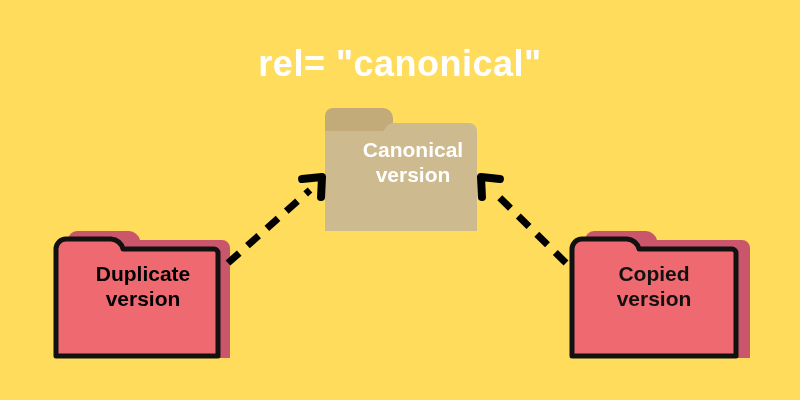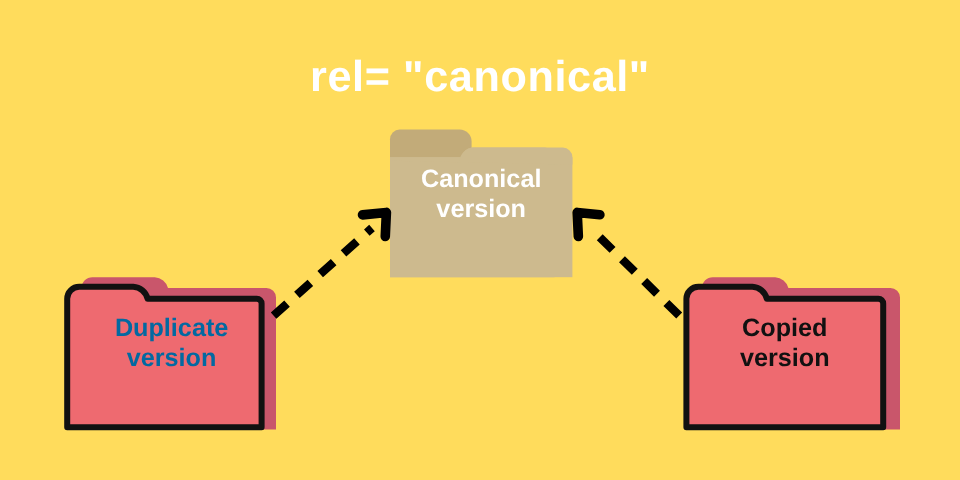--- a/index.html
+++ b/index.html
@@ -44,28 +44,29 @@
     white-space: pre-line;
     pointer-events: none;
   }
   #label-canonical {
     left: 325px;
     top: 138px;
     width: 152px;
     font-size: 21px;
     font-weight: bold;
     color: #FFFFFF;
+    padding-left: 12px;
   }
   #label-duplicate {
     left: 55px;
     top: 262px;
     width: 176px;
     font-size: 21px;
     font-weight: bold;
-    color: #0369a1;
+    color: #000000;
   }
   #label-copied {
     left: 573px;
     top: 262px;
     width: 162px;
     font-size: 21px;
     font-weight: bold;
     color: #111111;
   }
 </style>

